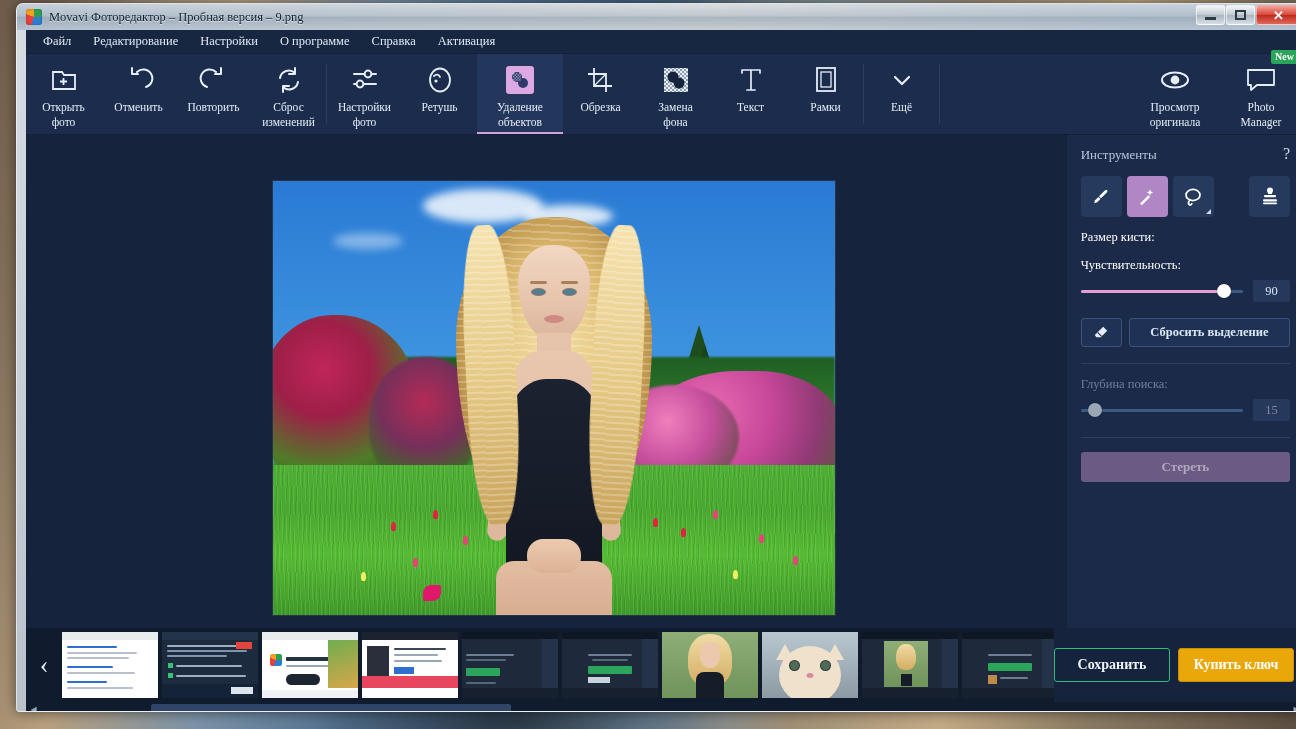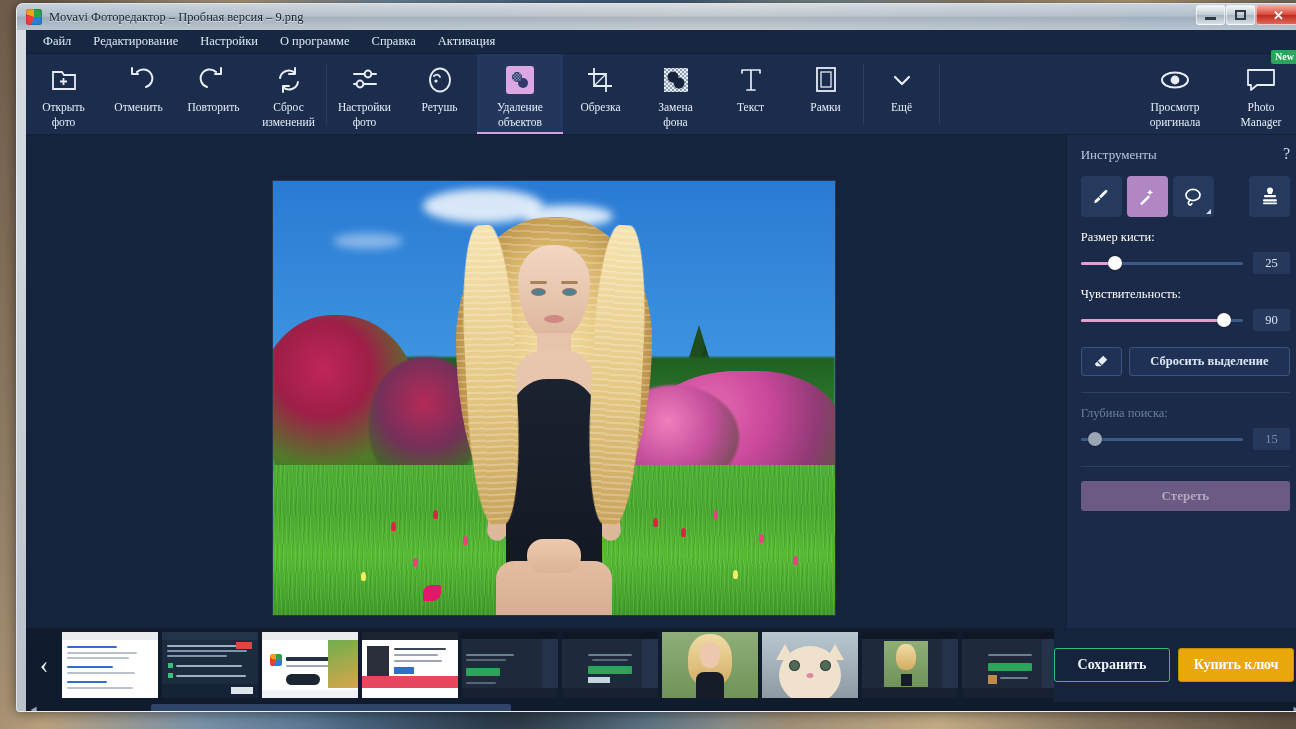--- a/index.html
+++ b/index.html
@@ -717,27 +717,20 @@
             <svg width="20" height="20" viewBox="0 0 20 20">
                 <path d="M7 3.4a3 3 0 016 0c0 1.6-1.2 2.2-1.2 3.6h-3.6C8.2 5.6 7 5 7 3.4z" fill="#fff"></path>
                 <rect x="4" y="8" width="12" height="2.2" rx="1" fill="#fff"></rect>
                 <rect x="3" y="12.2" width="14" height="2.4" rx="1" fill="#fff"></rect>
                 <rect x="3" y="15.6" width="14" height="1.6" rx=".8" fill="#fff"></rect>
               </svg>
           </div>
         </div>
 
         <div class="rp-label">Размер кисти:</div>
-        <div class="sliderrow">
-          <span class="strack">
-            <span class="sfill" id="bsfill" style="width: 34.18px;"></span>
-            <span class="sknob" id="bsknob" style="left: 27.18px;"></span>
-          </span>
-          <span class="sval">25</span>
-        </div>
 
         <div class="rp-label">Чувствительность:</div>
         <div class="sliderrow">
           <span class="strack">
             <span class="sfill" id="snfill" style="width: 142.9px;"></span>
             <span class="sknob" id="snknob" style="left: 135.9px;"></span>
           </span>
           <span class="sval">90</span>
         </div>
 

